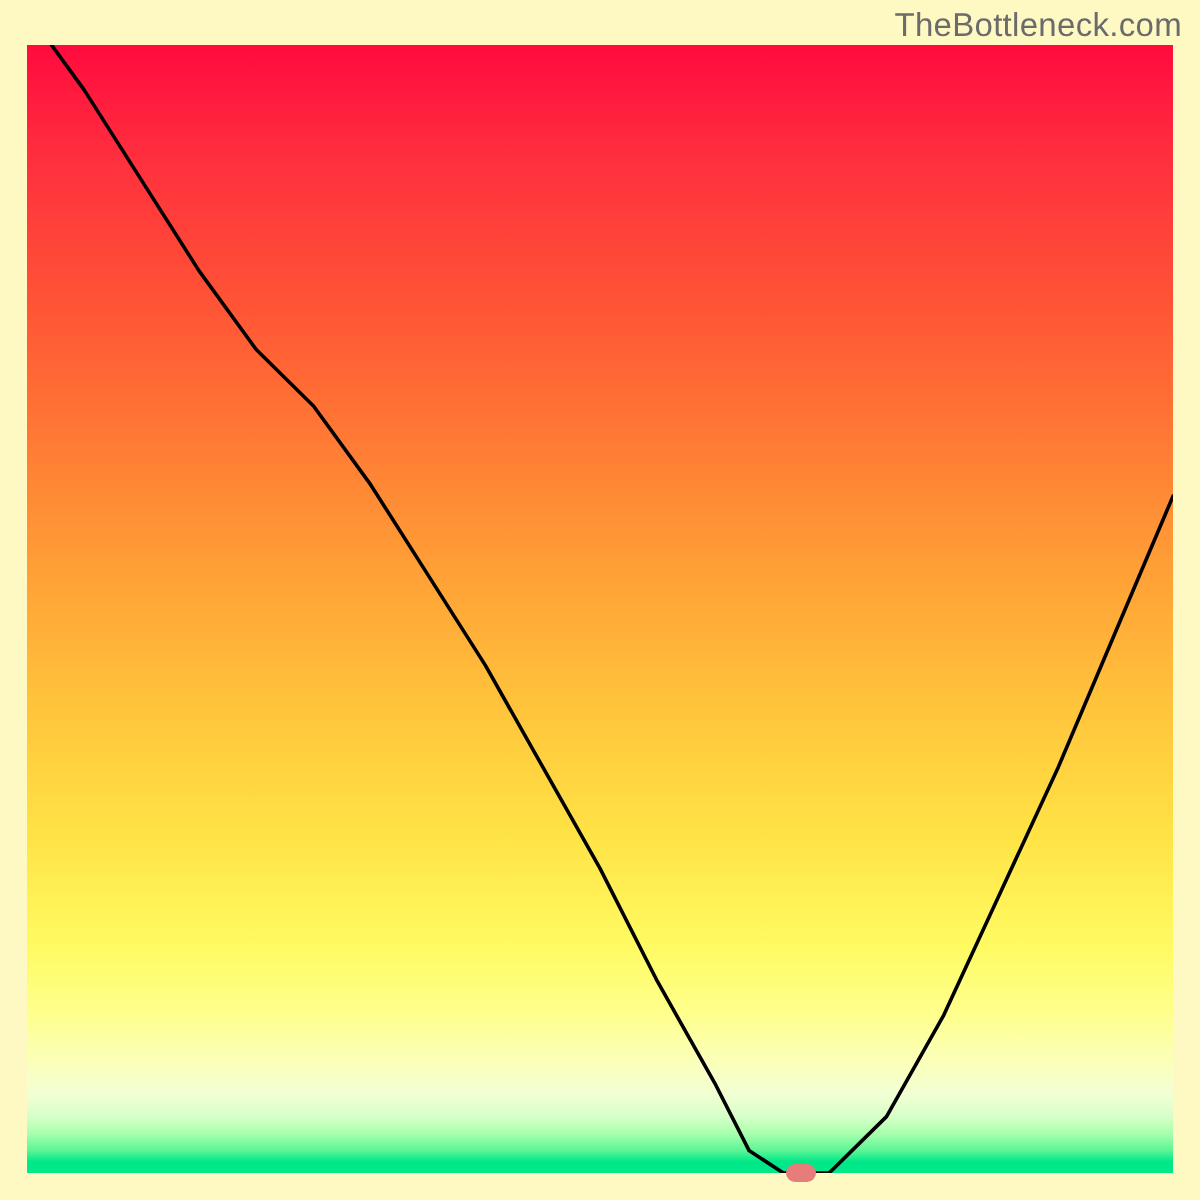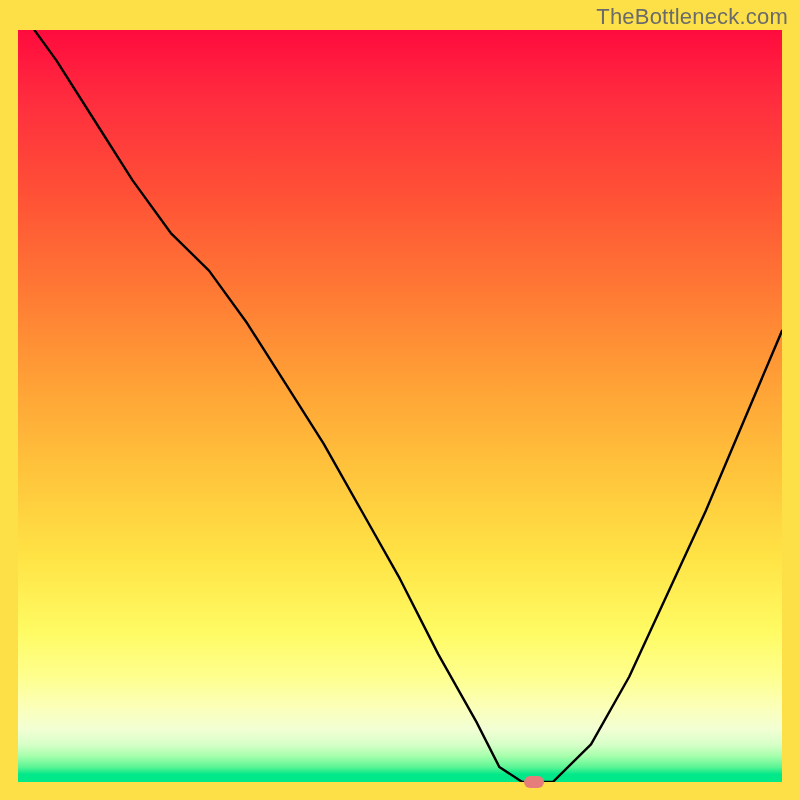--- a/index.html
+++ b/index.html
@@ -9,21 +9,21 @@
     height: 800px;
     background: #000;
     overflow: hidden;
   }
   .frame {
     position: absolute;
     left: 0;
     top: 0;
     width: 800px;
     height: 800px;
-    background: #fde047;
+    background: #fef9c3;
   }
   .plot-area {
     position: absolute;
     left: 18px;
     top: 30px;
     width: 764px;
     height: 752px;
   }
   .gradient-bg {
     position: absolute;

